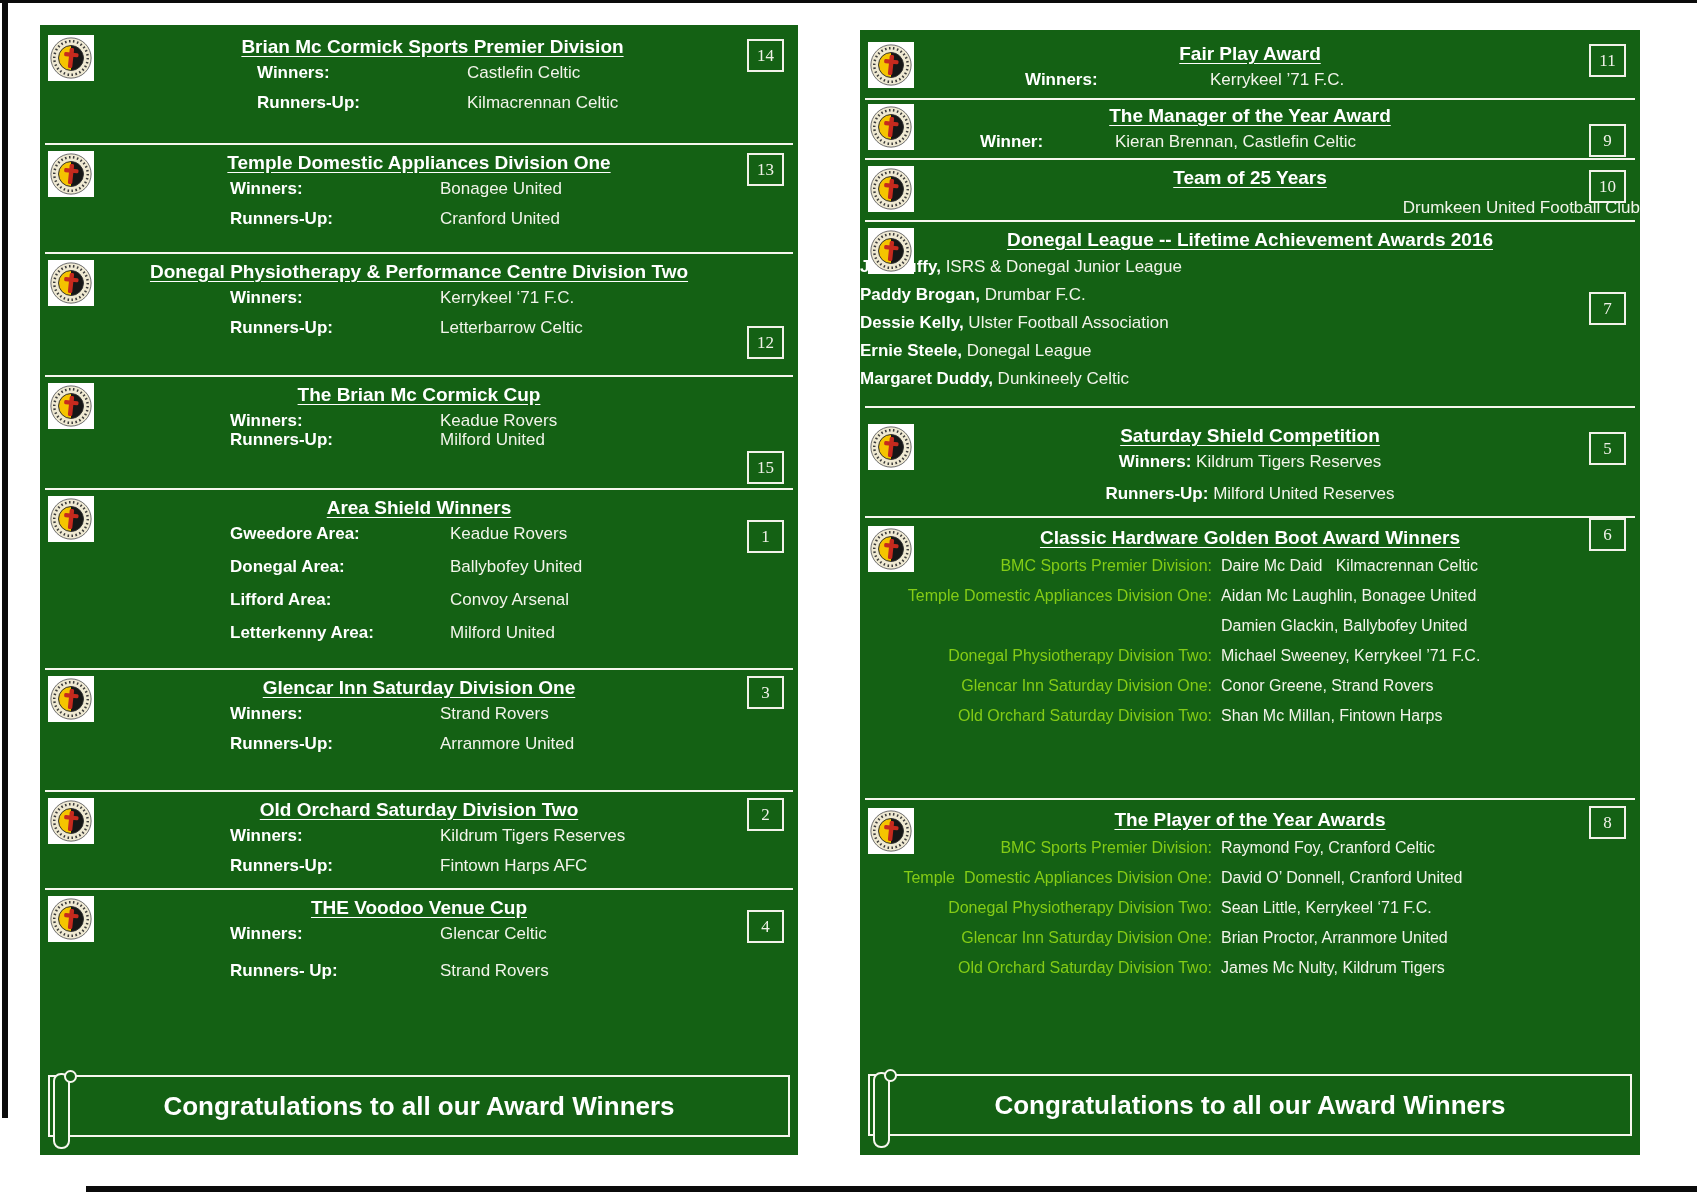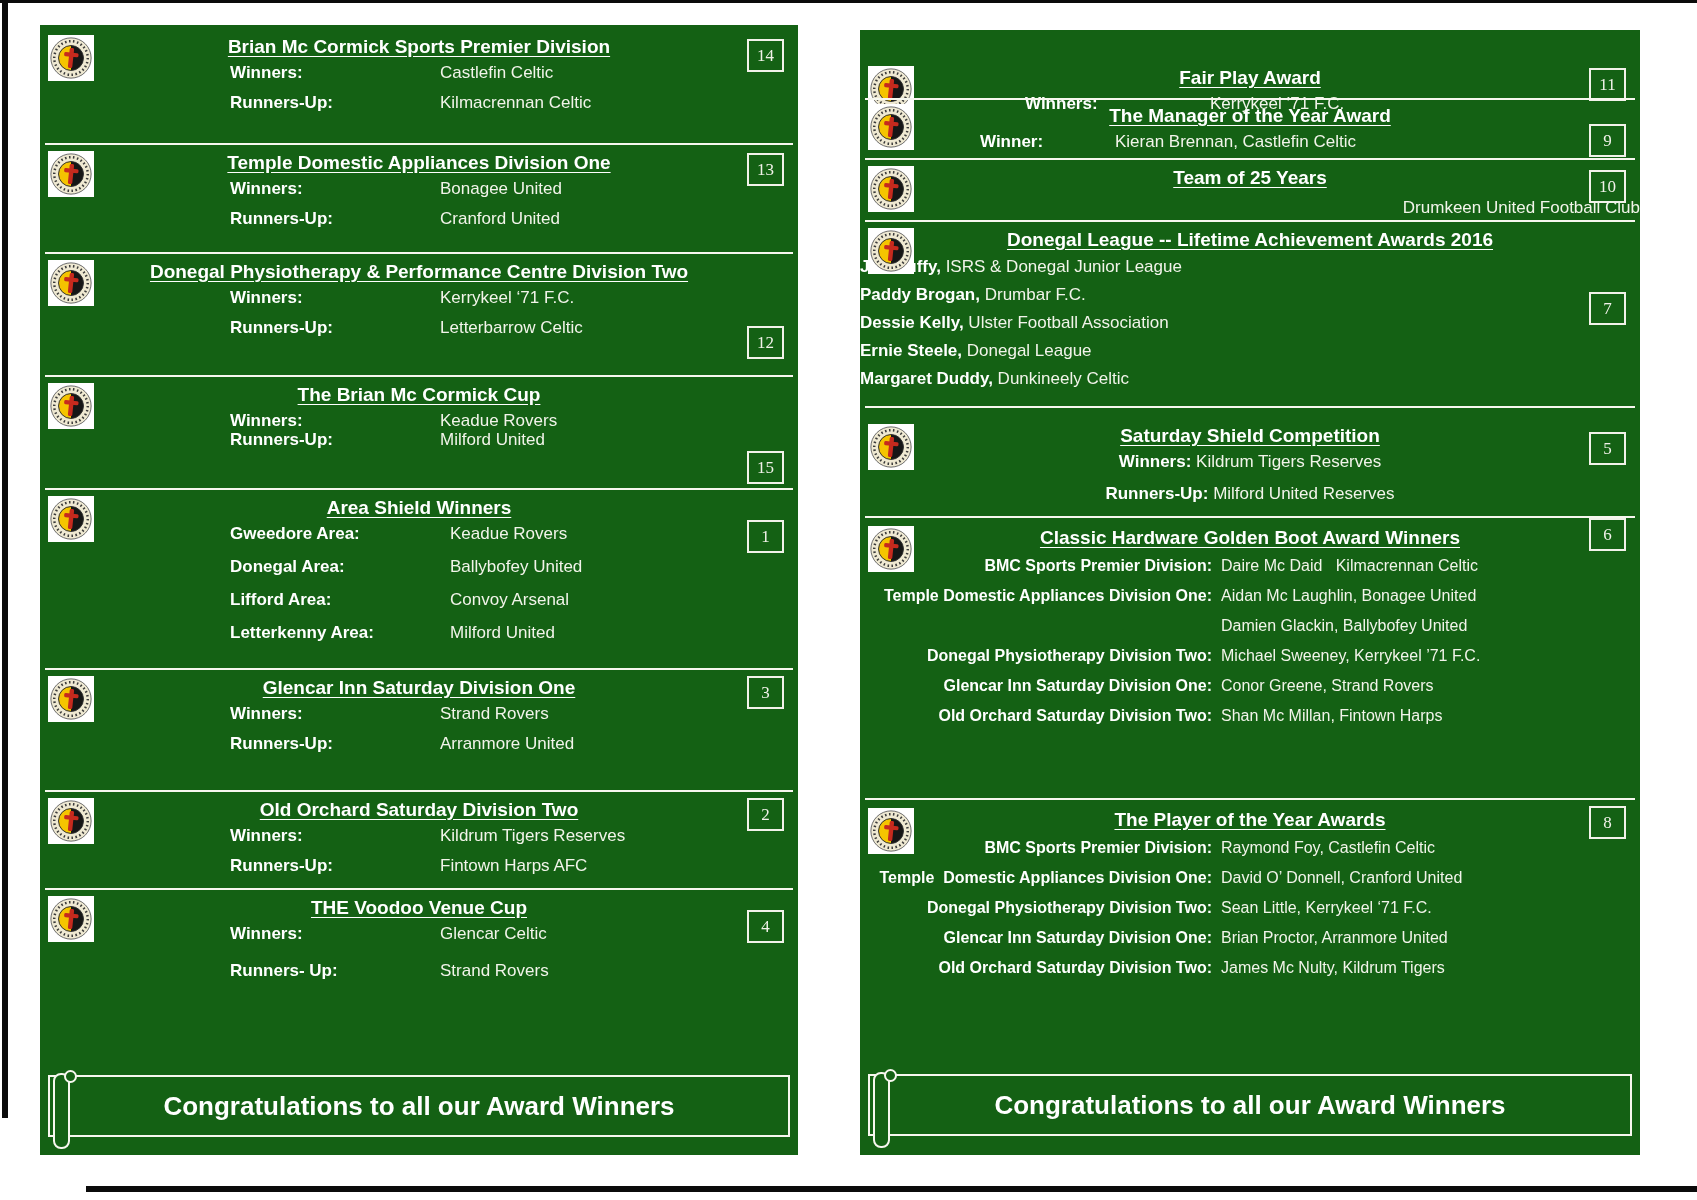--- a/index.html
+++ b/index.html
@@ -32,48 +32,48 @@
   .kv{position:relative;height:27px;margin-top:3px;}
   .kv .lab{position:absolute;left:190px;font-weight:bold;color:#fff;white-space:pre-wrap;}
   .kv .val{position:absolute;left:400px;white-space:pre-wrap;}
   .rows{margin-top:4px;}
   .tight .kv{height:19px;margin-top:0;}
   .loose .kv{height:34px;}
   #ls5 .kv{height:30px;}
   #ls5 .kv .val{left:410px;}
 
   
-  #ls1{top:10px;height:106px;} #ls2{top:126px;height:99px;} #ls3{top:235px;height:113px;}
+  #ls1{top:10px;height:106px;padding-left:27px;} #ls2{top:126px;height:99px;} #ls3{top:235px;height:113px;}
   #ls4{top:358px;height:103px;} #ls5{top:471px;height:170px;} #ls6{top:651px;height:112px;}
   #ls7{top:773px;height:88px;}  #ls8{top:871px;height:110px;}
   .lp .d1{top:118px;} .lp .d2{top:227px;} .lp .d3{top:350px;} .lp .d4{top:463px;}
   .lp .d5{top:643px;} .lp .d6{top:765px;} .lp .d7{top:863px;}
   #ls1 .numbox{top:4px;} #ls2 .numbox{top:2px;} #ls3 .numbox{top:66px;} #ls4 .numbox{top:68px;}
   #ls5 .numbox{top:24px;} #ls6 .numbox{top:0;} #ls7 .numbox{top:0;} #ls8 .numbox{top:14px;}
 
   
-  #rs1{top:12px;height:54px;margin-top:24px;} #rs2{top:74px;height:52px;} #rs3{top:136px;height:52px;}
+  #rs1{top:12px;height:54px;} #rs2{top:74px;height:52px;} #rs3{top:136px;height:52px;}
   #rs4{top:198px;height:176px;} #rs5{top:394px;height:90px;} #rs6{top:496px;height:270px;}
   #rs7{top:778px;height:190px;}
   .rp .d1{top:68px;} .rp .d2{top:128px;} .rp .d3{top:190px;} .rp .d4{top:376px;}
   .rp .d5{top:486px;} .rp .d6{top:768px;}
   #rs1 .numbox{top:2px;} #rs2 .numbox{top:20px;} #rs3 .numbox{top:4px;} #rs4 .numbox{top:64px;}
   #rs5 .numbox{top:8px;} #rs6 .numbox{top:-8px;} #rs7 .numbox{top:-2px;}
 
   #rs1 .kv .lab{left:165px;} #rs1 .kv .val{left:350px;}
   #rs2 .kv .lab{left:120px;} #rs2 .kv .val{left:255px;}
   .center-line{text-align:right;margin-top:8px;margin-left:20px;}
   .honoree{height:28px;}
   .honoree .hname{font-weight:bold;color:#fff;white-space:pre-wrap;}
   .honoree .horg{white-space:pre-wrap;}
   .c-kv{text-align:center;height:30px;margin-top:2px;}
   .c-kv b{color:#fff;white-space:pre-wrap;}
   .c-kv span{white-space:pre-wrap;}
   .pair{display:flex;height:30px;font-size:16px;}
-  .pair .plab{width:352px;text-align:right;font-weight:bold;color:#ffffff;white-space:pre-wrap;flex:none;}
+  .pair .plab{width:352px;text-align:right;font-weight:normal;color:#84cc16;white-space:pre-wrap;flex:none;}
   .pair .pval{margin-left:9px;white-space:pre-wrap;}
   #rs6 .rows,#rs7 .rows{margin-top:7px;}
   #rs4 .rows{margin-top:5px;}
 
   
   .banner{position:absolute;left:8px;right:8px;height:58px;border:2px solid #F7F7EF;
           display:flex;align-items:center;justify-content:center;
           font-weight:bold;font-size:26px;color:#fff;background:#146114;}
   .lp .banner{top:1050px;} .rp .banner{top:1044px;}
   .rod{position:absolute;left:3px;top:-4px;width:13px;height:72px;border:2px solid #F7F7EF;
@@ -416,21 +416,21 @@
     <span class="crest">
         <svg>
           <use href="#crest-sym"></use>
         </svg>
       </span>
     <span class="title">The Player of the Year Awards</span>
     <div class="numbox">8</div>
     <div class="rows">
       <div class="pair">
         <span class="plab">BMC Sports Premier Division:</span>
-        <span class="pval">Raymond Foy, Castlefin Celtic</span>
+        <span class="pval">Raymond Foy, Cranford Celtic</span>
         </div>
       <div class="pair">
         <span class="plab">Temple  Domestic Appliances Division One:</span>
         <span class="pval">David O’ Donnell, Cranford United</span>
         </div>
       <div class="pair">
         <span class="plab">Donegal Physiotherapy Division Two:</span>
         <span class="pval">Sean Little, Kerrykeel ‘71 F.C.</span>
         </div>
       <div class="pair">

